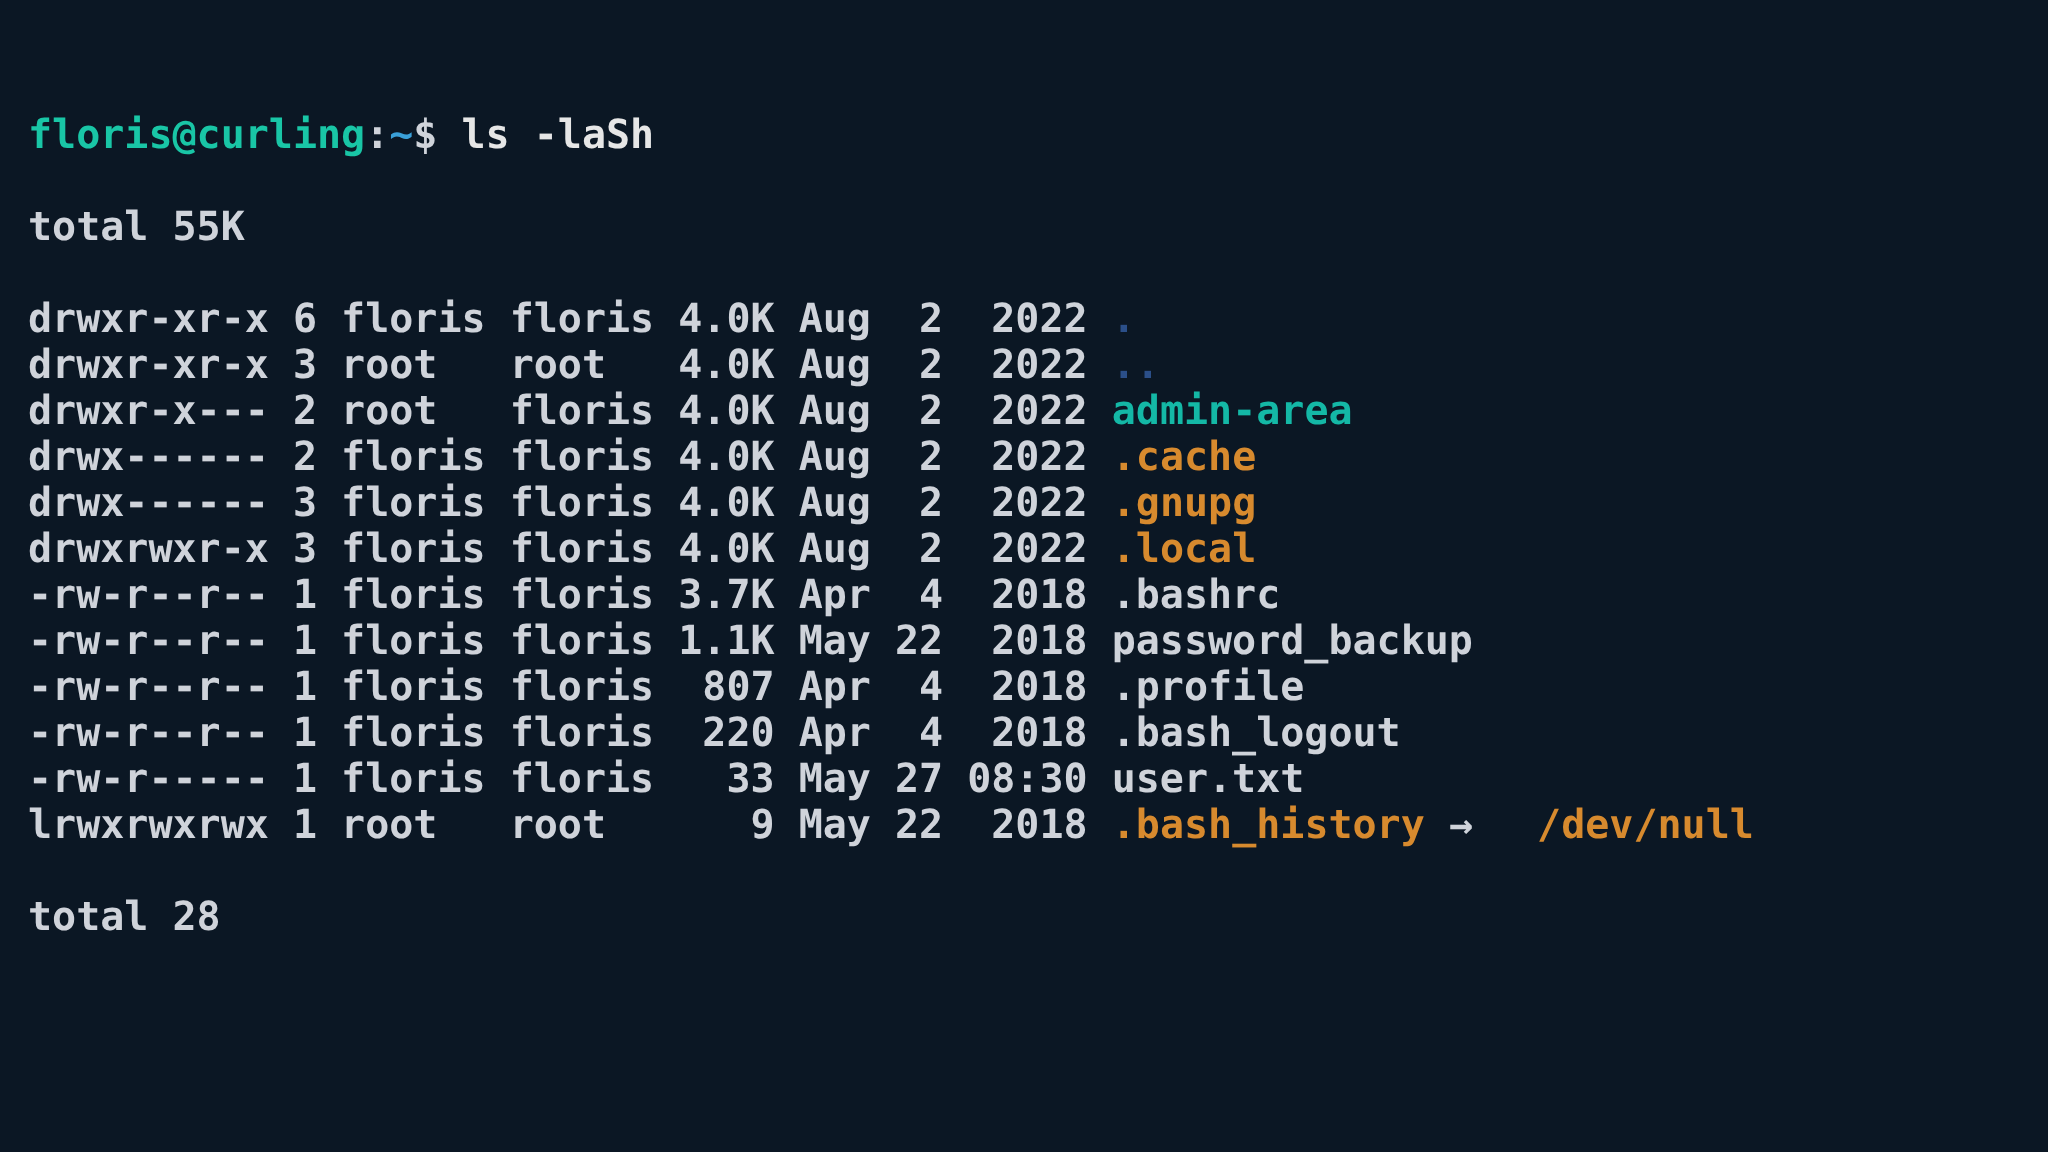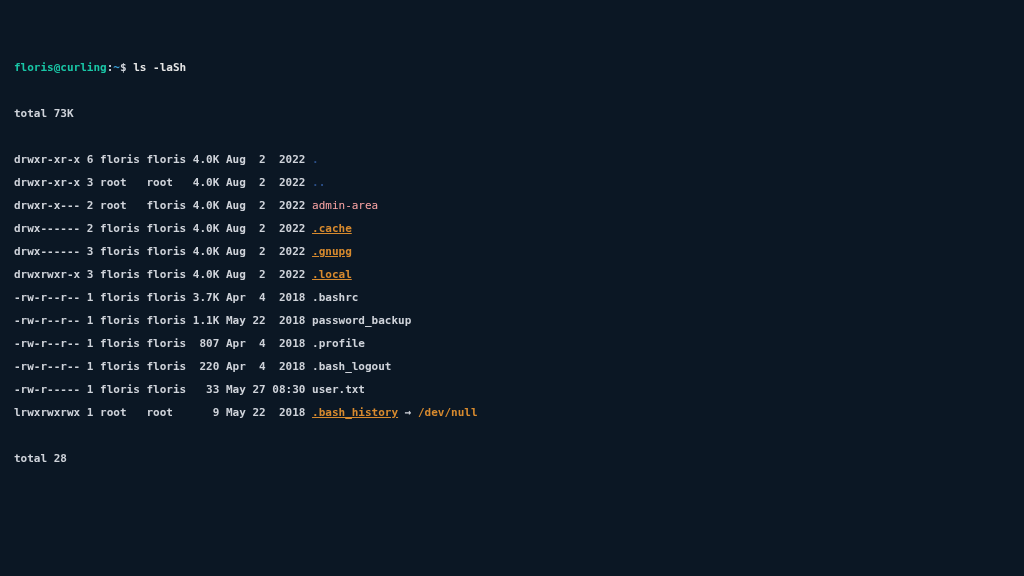--- a/index.html
+++ b/index.html
@@ -1,42 +1,42 @@
 <!DOCTYPE html>
 <html><head>
 <meta charset="utf-8">
 <style>
   html,body{margin:0;padding:0;background:#000;}
   .terminal{
     width:1024px;height:576px;box-sizing:border-box;
     background:#0b1724;
     font-family:"DejaVu Sans Mono","Menlo","Consolas",monospace;
-    font-size:11px;line-height:23px;font-weight:600;
+    font-size:20px;line-height:23px;font-weight:600;
     color:#cfd3da;
     padding:10px 14px;
     white-space:pre;
     overflow:hidden;
   }
   .prompt-user{color:#19c6a6;font-weight:700;}
   .prompt-colon{color:#cfd3da;}
   .prompt-path{color:#3aa0d8;font-weight:700;}
   .prompt-end{color:#cfd3da;}
   .cmd{color:#e6e6e6;}
   .dir-dark{color:#2b4f89;font-weight:700;}
-  .dir-blue{color:#fca5a5;font-weight:400;}
-  .dir-orange{color:#d78a2e;font-weight:700;text-decoration:underline;}
+  .dir-blue{color:#14b8a6;font-weight:700;}
+  .dir-orange{color:#d78a2e;font-weight:700;}
   .arrow{color:#cfd3da;}
-  .link-target{color:#d78a2e;font-weight:700;}
+  .link-target{color:#d78a2e;font-weight:700;margin-left:20px;}
   .line{display:block;}
 </style>
 </head>
 <body>
 
 <div class="terminal">
 
 <span class="line"><span class="prompt-user">floris@curling</span><span class="prompt-colon">:</span><span class="prompt-path">~</span><span class="prompt-end">$</span> <span class="cmd">ls -laSh</span></span>
-<span class="line">total 73K</span>
+<span class="line">total 55K</span>
 <div id="listing1"><span class="line"><span>drwxr-xr-x 6 floris floris 4.0K Aug  2  2022 </span><span class="dir-dark">.</span></span><span class="line"><span>drwxr-xr-x 3 root   root   4.0K Aug  2  2022 </span><span class="dir-dark">..</span></span><span class="line"><span>drwxr-x--- 2 root   floris 4.0K Aug  2  2022 </span><span class="dir-blue">admin-area</span></span><span class="line"><span>drwx------ 2 floris floris 4.0K Aug  2  2022 </span><span class="dir-orange">.cache</span></span><span class="line"><span>drwx------ 3 floris floris 4.0K Aug  2  2022 </span><span class="dir-orange">.gnupg</span></span><span class="line"><span>drwxrwxr-x 3 floris floris 4.0K Aug  2  2022 </span><span class="dir-orange">.local</span></span><span class="line"><span>-rw-r--r-- 1 floris floris 3.7K Apr  4  2018 .bashrc</span></span><span class="line"><span>-rw-r--r-- 1 floris floris 1.1K May 22  2018 password_backup</span></span><span class="line"><span>-rw-r--r-- 1 floris floris  807 Apr  4  2018 .profile</span></span><span class="line"><span>-rw-r--r-- 1 floris floris  220 Apr  4  2018 .bash_logout</span></span><span class="line"><span>-rw-r----- 1 floris floris   33 May 27 08:30 user.txt</span></span><span class="line"><span>lrwxrwxrwx 1 root   root      9 May 22  2018 </span><span class="dir-orange">.bash_history</span><span class="arrow"> → </span><span class="link-target">/dev/null</span></span></div>
 <span class="line">total 28</span>
 
 
 
 </div>
 
 </body></html>

